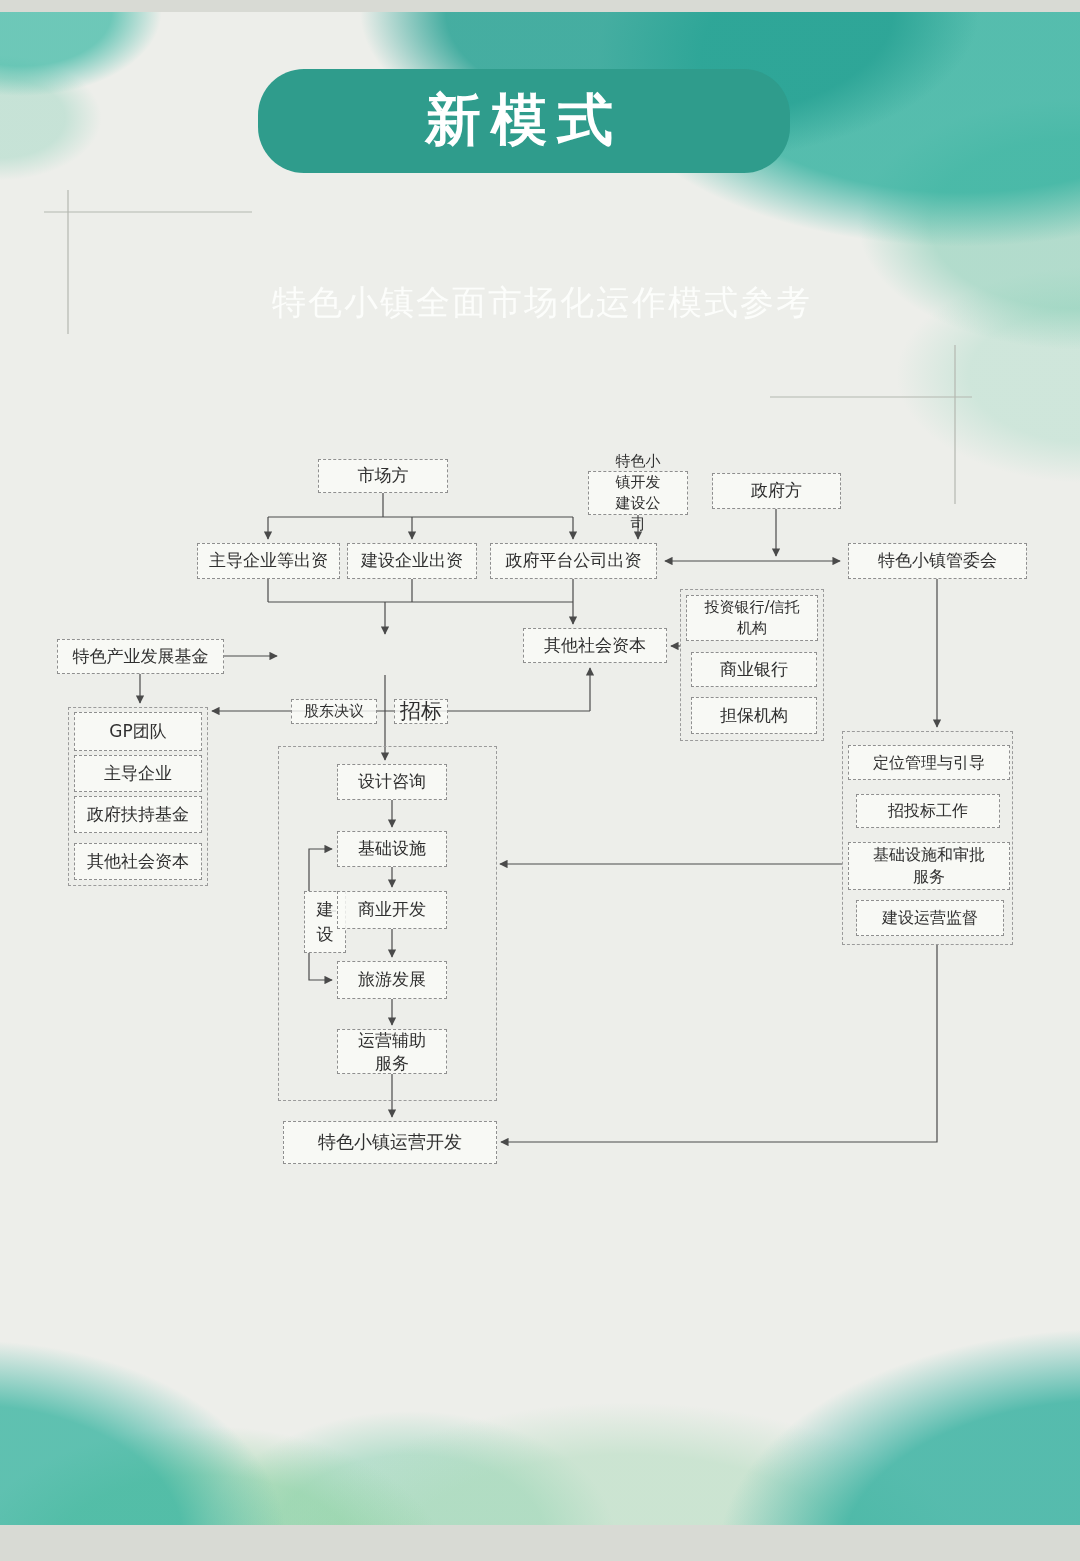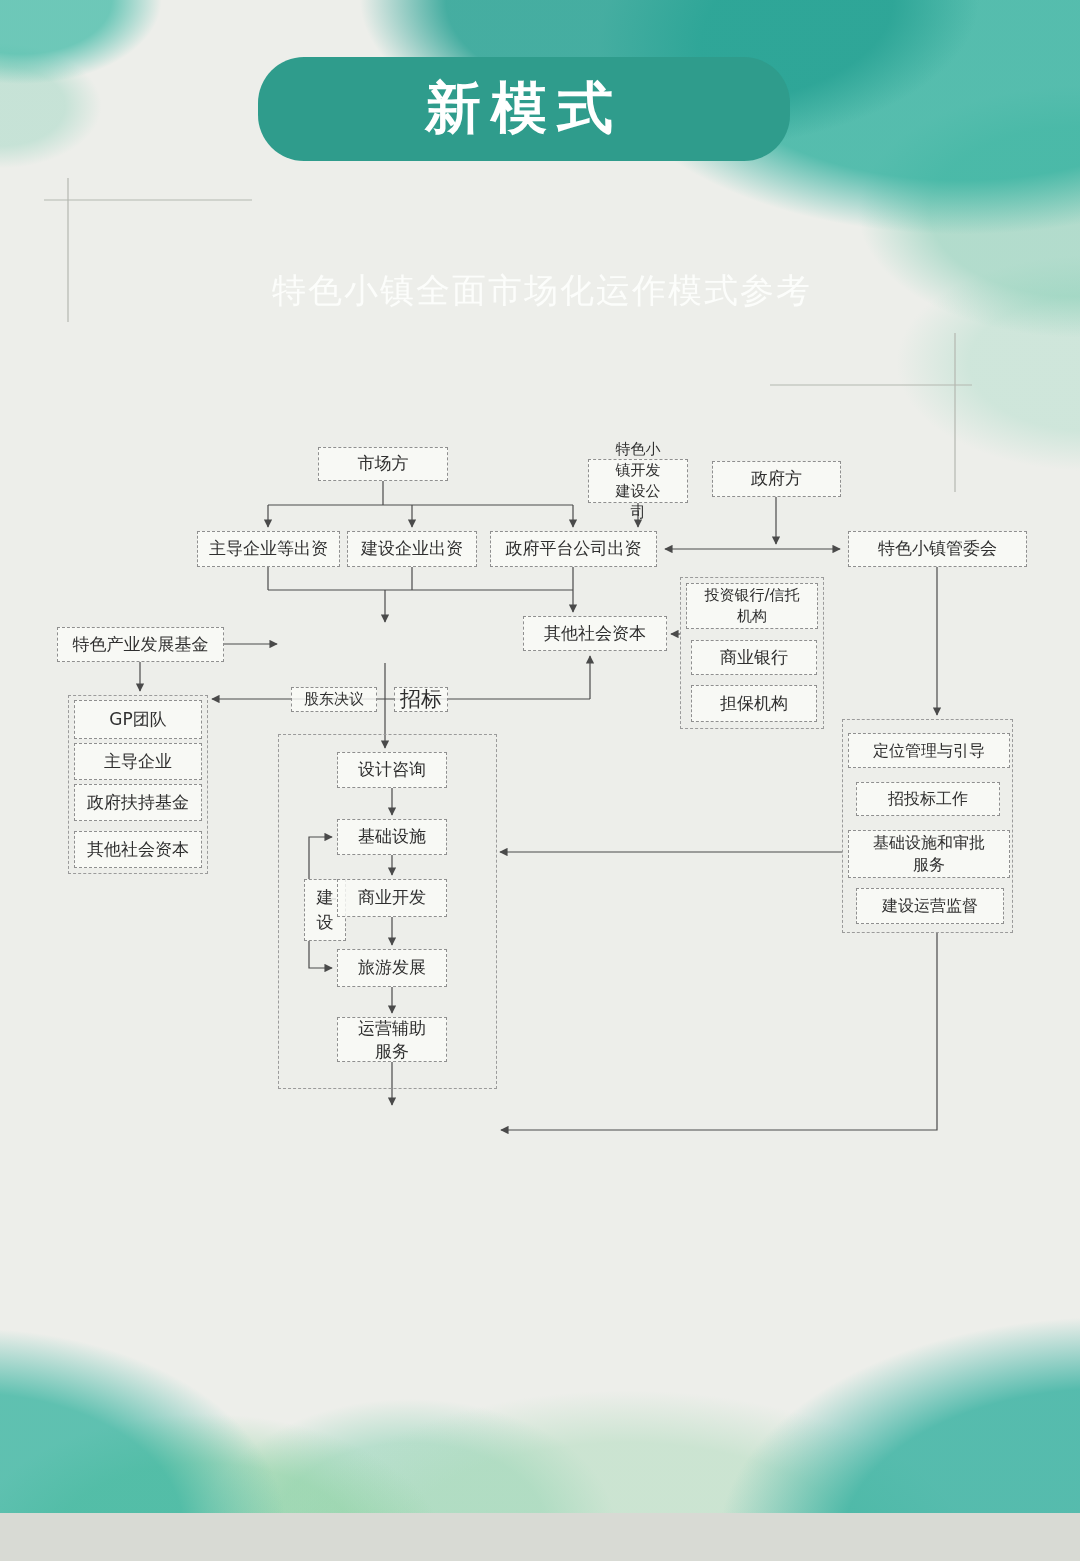--- a/index.html
+++ b/index.html
@@ -1,18 +1,18 @@
 <!DOCTYPE html>
 <html><head>
 <meta charset="utf-8">
 <style>
   * { margin:0; padding:0; box-sizing:border-box; }
   body { background:#d8dad4; font-family:"DejaVu Sans","Liberation Sans",sans-serif; }
   .page {
-    position:relative; width:1080px; height:1513px; margin:0 auto; overflow:hidden;
+    position:relative; width:1080px; height:1513px; margin:12px auto; overflow:hidden;
     background-color:#edeeea;
     background-image:
       radial-gradient(ellipse 430px 210px at 62% 0%,  rgba(40,162,148,.85) 0 52%, rgba(40,162,148,0) 72%),
       radial-gradient(ellipse 520px 270px at 89% 3%,  rgba(52,178,160,.82) 0 50%, rgba(52,178,160,0) 70%),
       radial-gradient(ellipse 300px 170px at 100% 14%, rgba(130,205,180,.55) 0 50%, rgba(130,205,180,0) 74%),
       radial-gradient(ellipse 200px 120px at 2% 0%,   rgba(60,185,165,.72) 0 45%, rgba(60,185,165,0) 70%),
       radial-gradient(ellipse 130px 80px at 0% 7%,    rgba(160,215,195,.5) 0 50%, rgba(160,215,195,0) 78%),
       radial-gradient(ellipse 270px 150px at 101% 24%, rgba(170,220,200,.45) 0 45%, rgba(170,220,200,0) 72%),
       radial-gradient(ellipse 430px 270px at -3% 101%, rgba(55,180,160,.78) 0 50%, rgba(55,180,160,0) 74%),
       radial-gradient(ellipse 320px 190px at 19% 103%, rgba(140,210,160,.55) 0 50%, rgba(140,210,160,0) 76%),
@@ -147,14 +147,15 @@
   <div class="node" style="left:848px;top:830px;width:162px;height:48px;font-size:16px;line-height:1.4;padding:1px 20px">基础设施和审批服务</div>
   <div class="node" style="left:856px;top:888px;width:148px;height:36px;font-size:16px">建设运营监督</div>
 
   <div class="node" style="left:337px;top:752px;width:110px;height:36px">设计咨询</div>
   <div class="node" style="left:337px;top:819px;width:110px;height:36px">基础设施</div>
   <div class="node" style="left:304px;top:879px;width:42px;height:62px;padding:0 11px;line-height:1.5">建设</div>
   <div class="node" style="left:337px;top:879px;width:110px;height:38px">商业开发</div>
   <div class="node" style="left:337px;top:949px;width:110px;height:38px">旅游发展</div>
   <div class="node" style="left:337px;top:1017px;width:110px;height:45px;line-height:1.3;padding:0 18px">运营辅助服务</div>
 
+  <div class="node" style="left:283px;top:1109px;width:214px;height:43px;font-size:18px">特色小镇运营开发</div>
 
 </div>
 
 </body></html>

